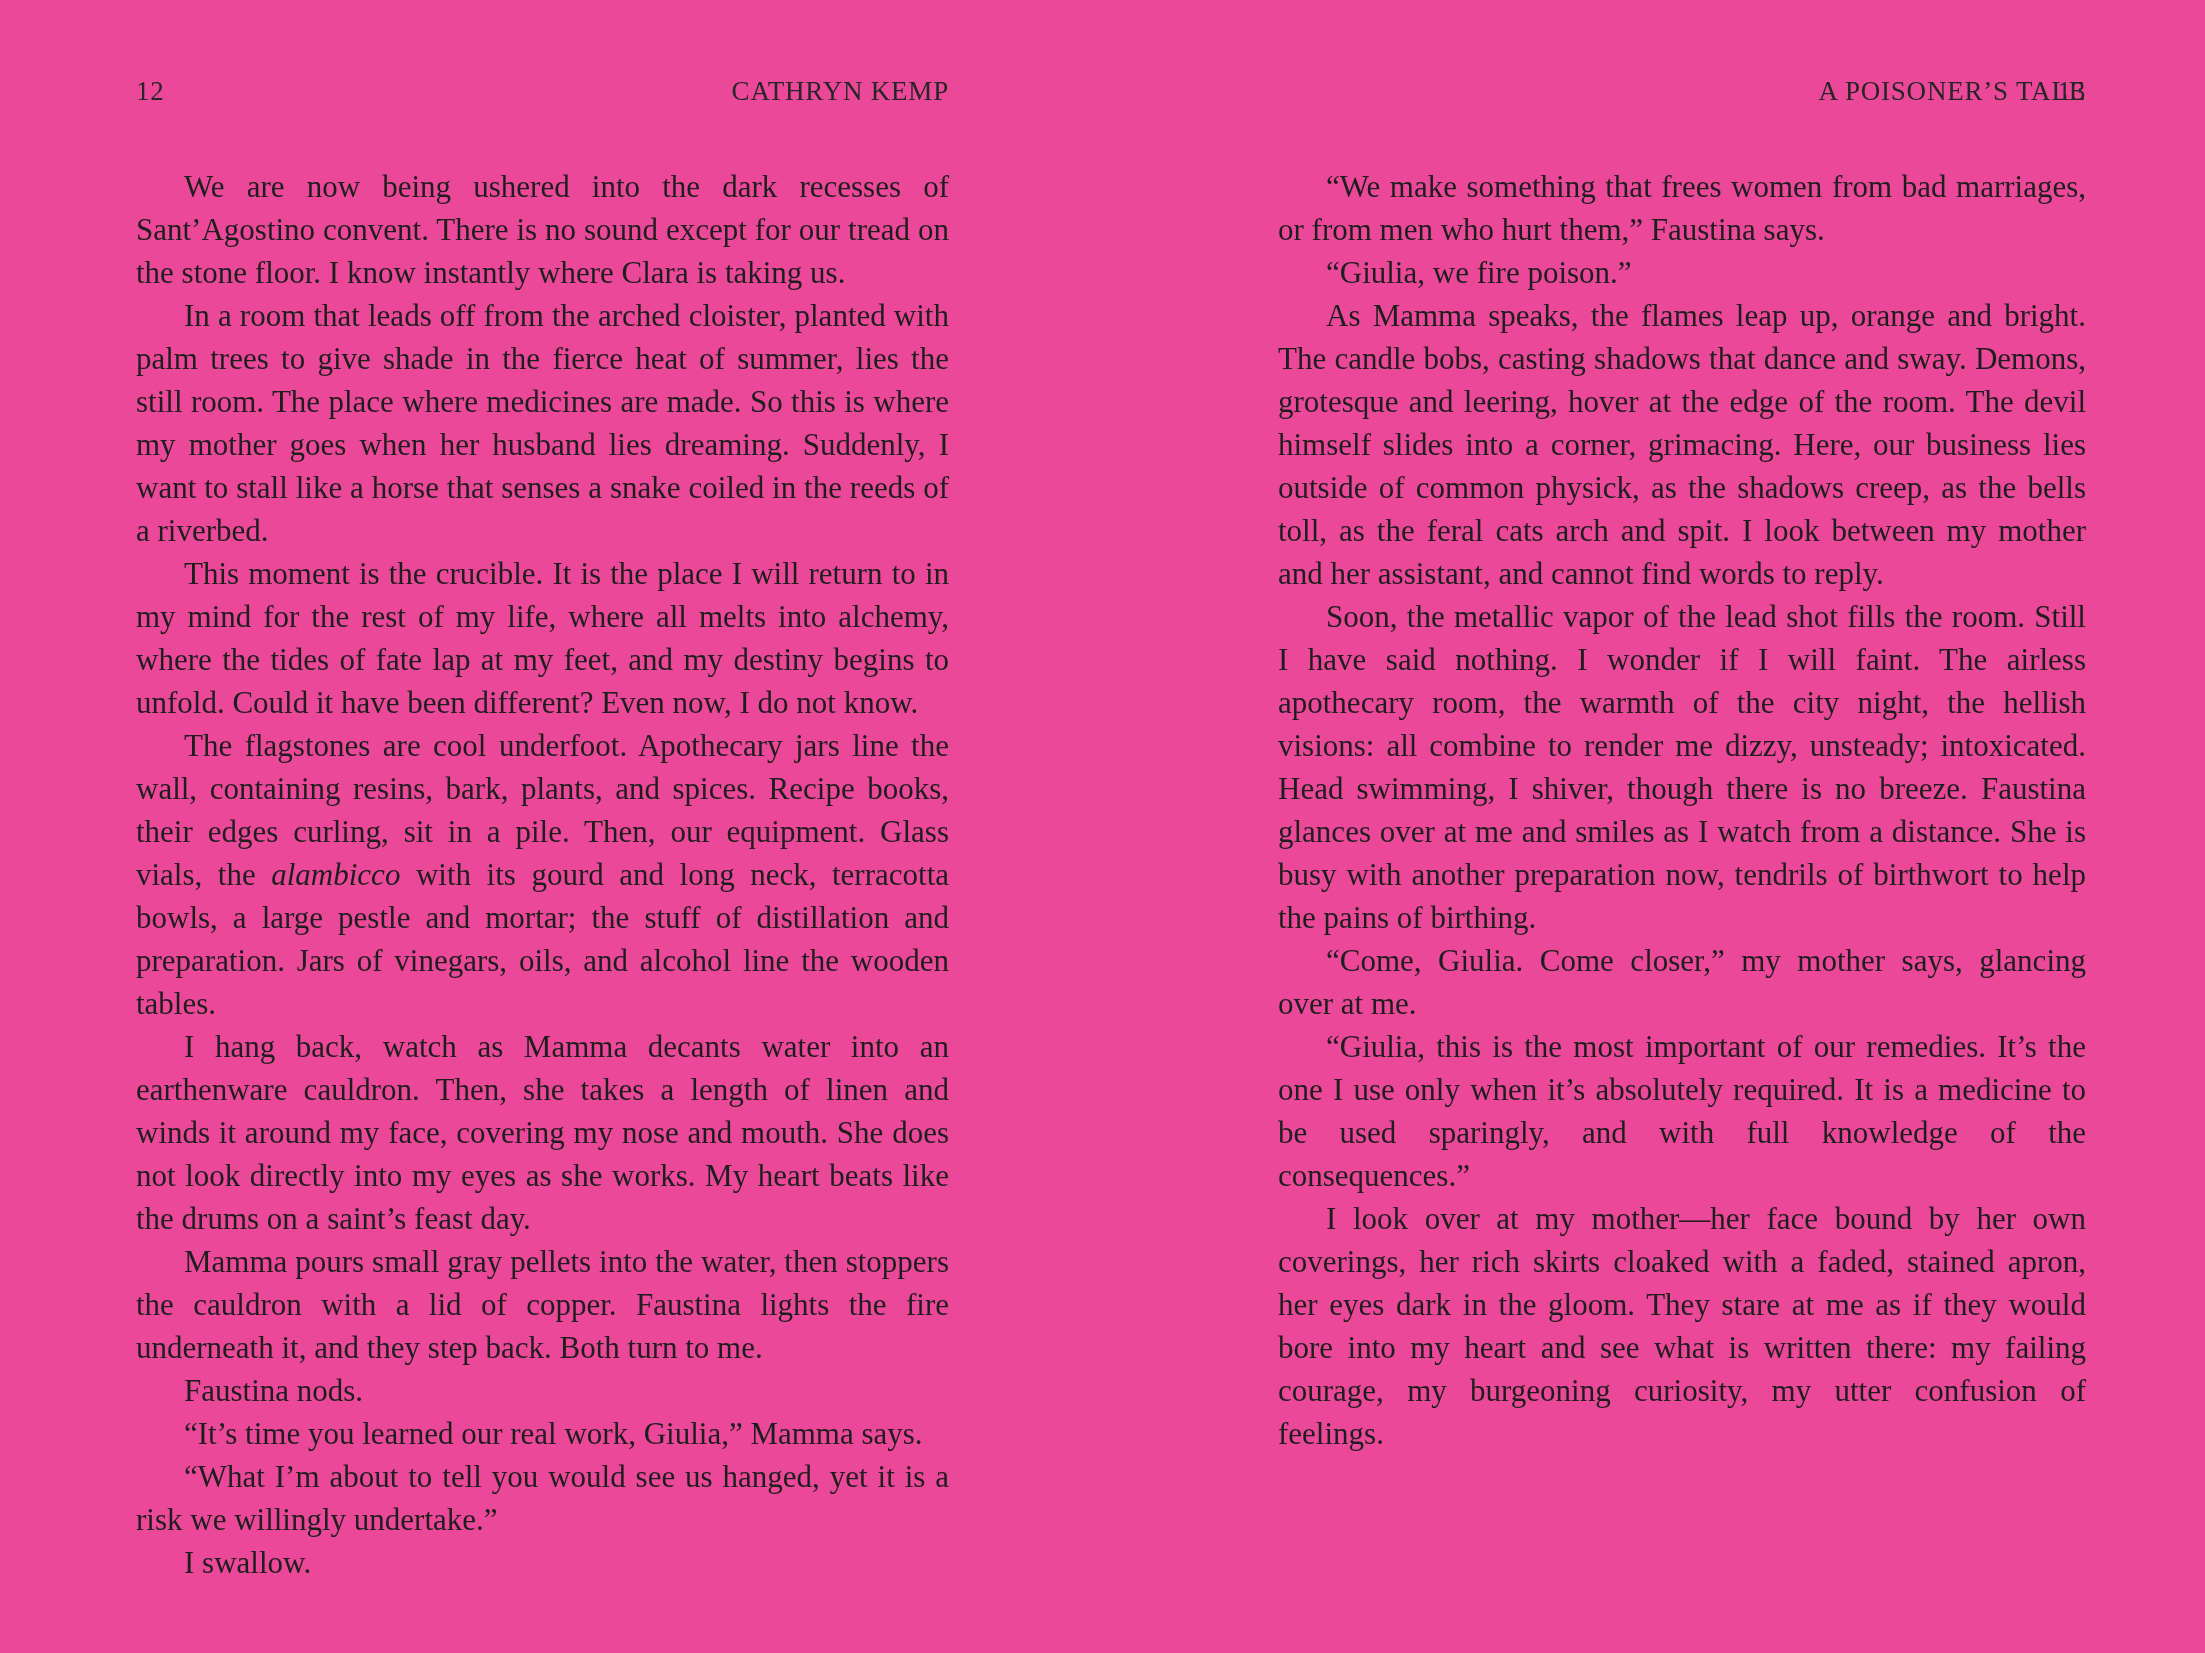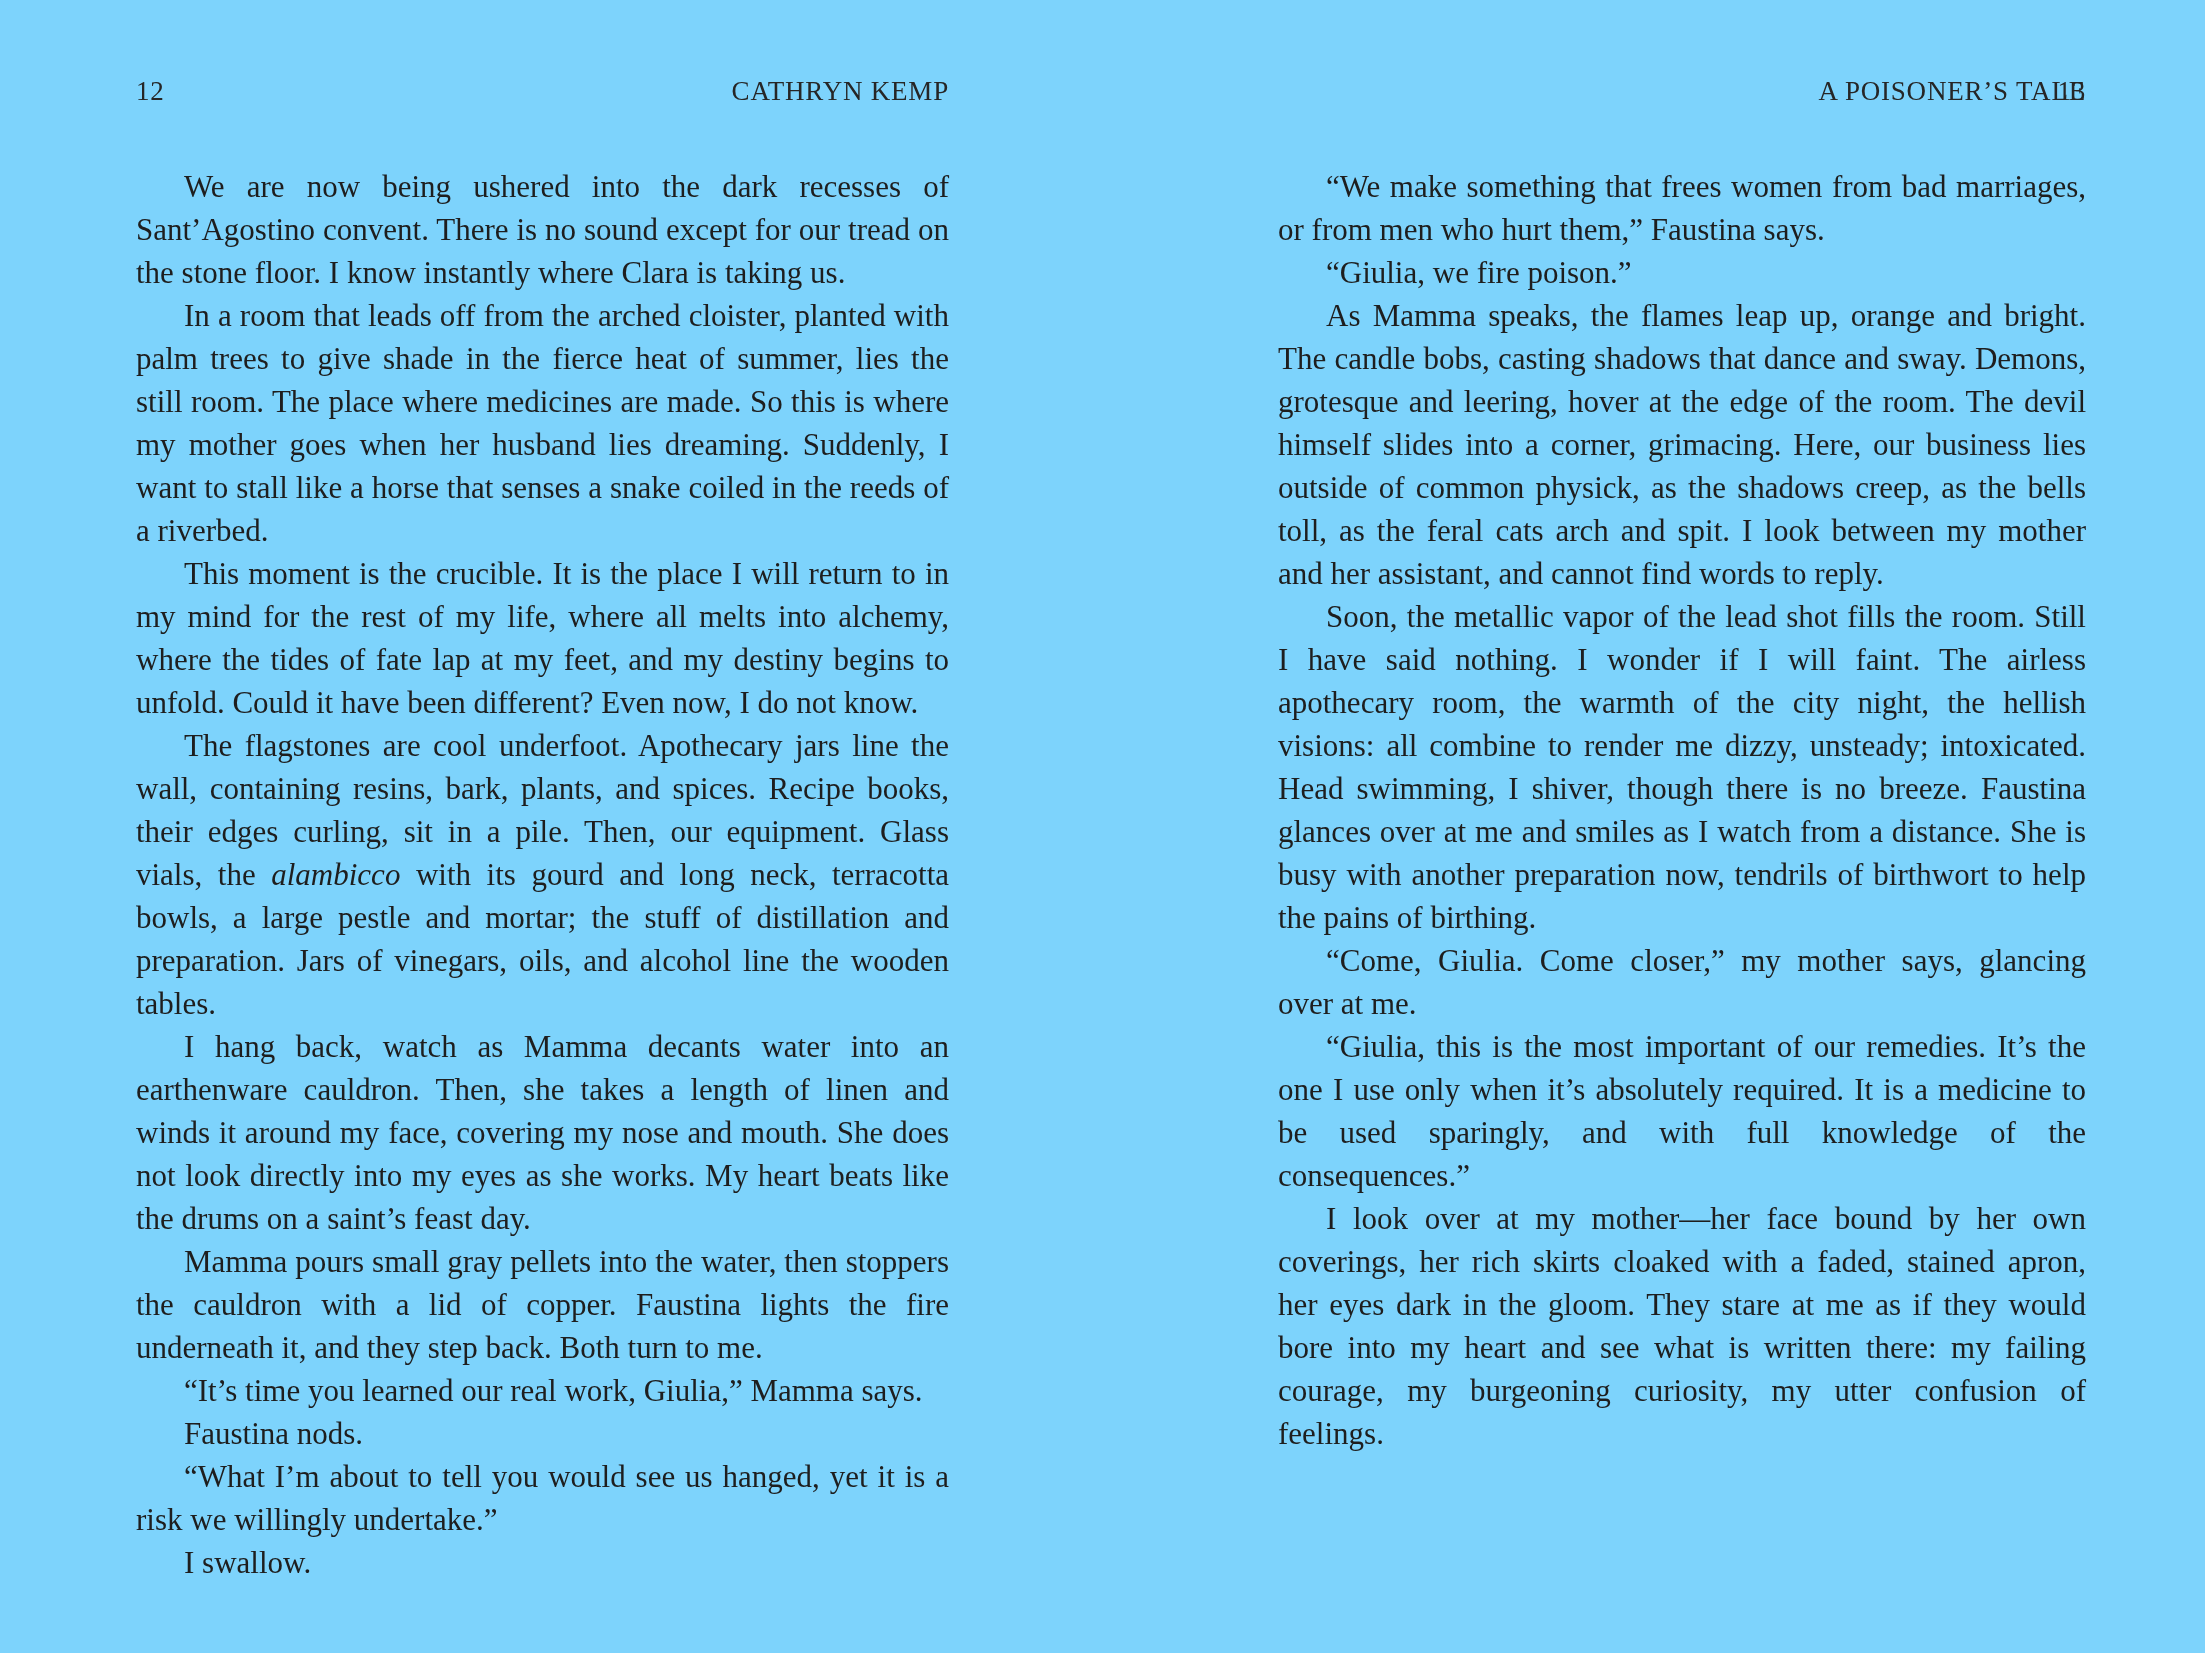--- a/index.html
+++ b/index.html
@@ -4,21 +4,21 @@
 <style>
   html, body {
     margin: 0;
     padding: 0;
     background: #ffffff;
   }
   .spread {
     position: relative;
     width: 2205px;
     height: 1654px;
-    background: #7dd3fc;
+    background: #ec4899;
     overflow: hidden;
     font-family: "Liberation Serif", serif;
     color: #1e1e1e;
   }
   .page {
     position: absolute;
     top: 0;
     height: 1654px;
   }
   .page-left  { left: 136px;  width: 813px; }
@@ -77,22 +77,22 @@
       <span class="folio folio-left">12</span>
       <span class="head-title">CATHRYN KEMP</span>
     </header>
     <div class="body-text" lang="en">
         <p><span>We are now being ushered into the dark recesses of Sant’Agostino convent. There is no sound except for our tread on the stone floor. I know instantly where Clara is taking us.</span></p>
         <p><span>In a room that leads off from the arched cloister, planted with palm trees to give shade in the fierce heat of summer, lies the still room. The place where medicines are made. So this is where my mother goes when her husband lies dreaming. Suddenly, I want to stall like a horse that senses a snake coiled in the reeds of a riverbed.</span></p>
         <p><span>This moment is the crucible. It is the place I will return to in my mind for the rest of my life, where all melts into alchemy, where the tides of fate lap at my feet, and my destiny begins to unfold. Could it have been different? Even now, I do not know.</span></p>
         <p><span>The flagstones are cool underfoot. Apothecary jars line the wall, containing resins, bark, plants, and spices. Recipe books, their edges curling, sit in a pile. Then, our equipment. Glass vials, the </span><em>alambicco</em><span> with its gourd and long neck, terracotta bowls, a large pestle and mortar; the stuff of distillation and preparation. Jars of vinegars, oils, and alcohol line the wooden tables.</span></p>
         <p><span>I hang back, watch as Mamma decants water into an earthenware cauldron. Then, she takes a length of linen and winds it around my face, covering my nose and mouth. She does not look directly into my eyes as she works. My heart beats like the drums on a saint’s feast day.</span></p>
         <p><span>Mamma pours small gray pellets into the water, then stoppers the cauldron with a lid of copper. Faustina lights the fire underneath it, and they step back. Both turn to me.</span></p>
+        <p><span>Faustina nods.</span></p>
         <p><span>“It’s time you learned our real work, Giulia,” Mamma says.</span></p>
-        <p><span>Faustina nods.</span></p>
         <p><span>“What I’m about to tell you would see us hanged, yet it is a risk we willingly undertake.”</span></p>
         <p><span>I swallow.</span></p>
       </div>
   </section>
 
   <section class="page page-right">
     <header class="running-head">
       <span class="head-title">A POISONER’S TALE</span>
       <span class="folio folio-right">13</span>
     </header>

